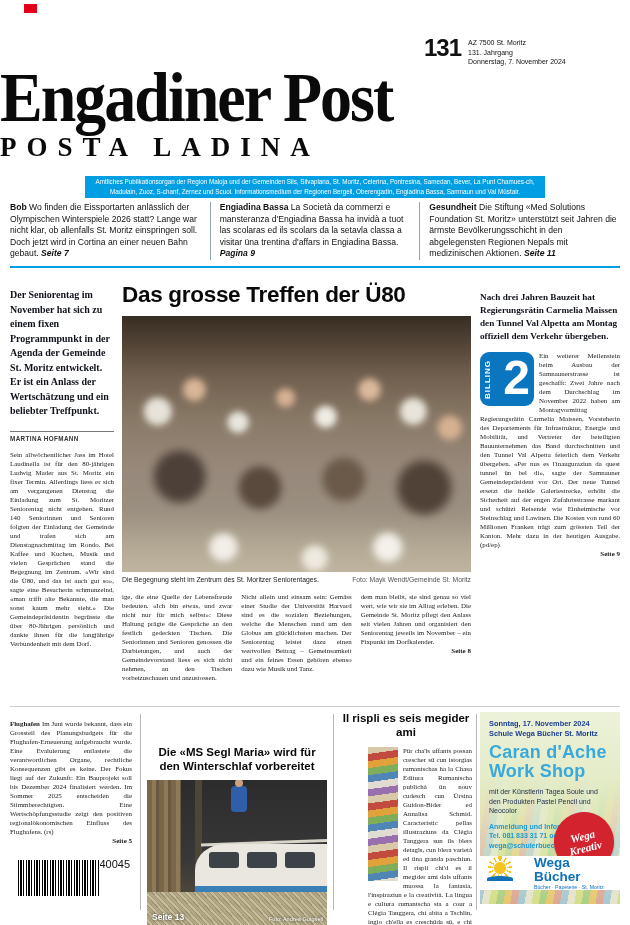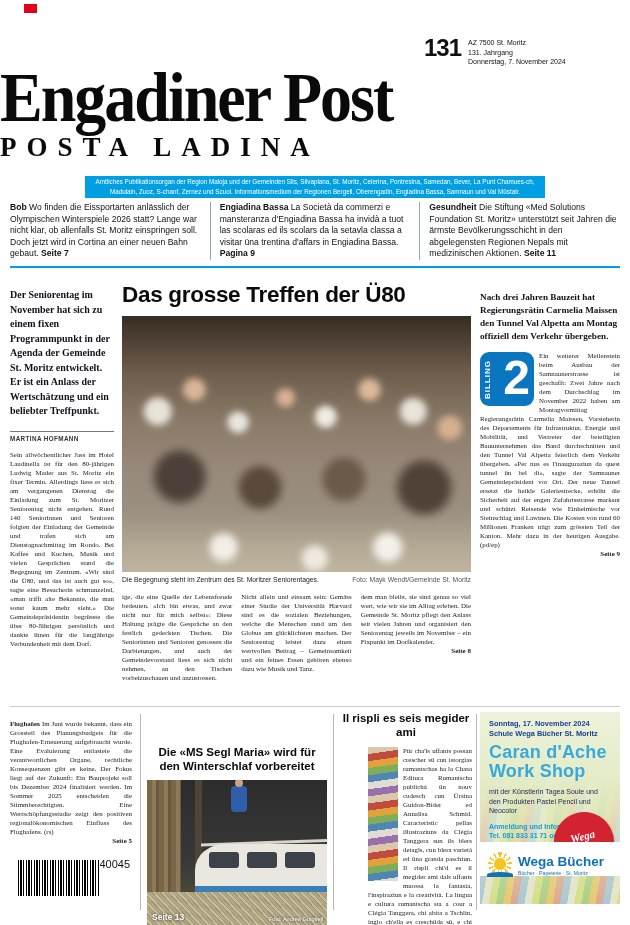--- a/index.html
+++ b/index.html
@@ -20,21 +20,21 @@
   .banner { position:absolute; left:85px; top:176px; width:460px; height:22px; background:#009fe3;
             color:#fff; font-family:"Liberation Sans",sans-serif; font-size:6.3px; line-height:10px;
             text-align:center; padding-top:1px; }
   
   .teasers { position:absolute; left:10px; top:202px; width:610px; display:flex; }
   .teaser { flex:1; padding:0 9px; font-family:"Liberation Sans",sans-serif; font-size:8.6px; line-height:11.5px; color:#111; text-align:left; }
   .teaser + .teaser { border-left:1px solid #8fa6b5; }
   .teaser:first-child { padding-left:0; }
   .teaser:last-child  { padding-right:0; }
   .kicker { font-weight:bold; }
-  .pageref { font-weight:bold; }
+  .pageref { font-weight:bold;font-style:italic; }
   .blue-rule { position:absolute; left:10px; top:266px; width:610px; height:2px; background:#009fe3; }
   
   .lead-col { position:absolute; left:10px; top:288px; width:104px; }
   .lead-intro { font-weight:bold; font-size:10px; line-height:14.5px; color:#10131c; }
   .byline { margin-top:12px; border-top:1px solid #777; padding-top:3px;
             font-family:"Liberation Sans",sans-serif; font-weight:bold; font-size:6.3px; letter-spacing:.4px; color:#333; }
   .body-text { font-size:6.9px; line-height:9px; text-align:justify; color:#1a1a1a; }
   .lead-col .body-text { margin-top:8px; }
   .center-col { position:absolute; left:122px; top:282px; width:349px; }
   .main-headline { font-family:"Liberation Sans",sans-serif; font-weight:bold; font-size:22.5px; letter-spacing:-.3px; color:#0a0a0a; }
@@ -113,22 +113,22 @@
       linear-gradient(180deg,#edf2da 0%, #e4ecc8 34%, rgba(228,236,200,.78) 58%, rgba(228,236,200,.30) 100%),
       repeating-linear-gradient(100deg,#cdd96e 0 7px,#93c267 7px 14px,#e8b84b 14px 21px,#d98a80 21px 28px,#8fb8d8 28px 35px,#e6e0cf 35px 42px);
   }
   .ad-date, .ad-venue { font-family:"Liberation Sans",sans-serif; font-weight:bold; font-size:7.4px; line-height:9.5px; color:#1b3f94; }
   .ad-title { margin-top:5px; font-family:"Liberation Sans",sans-serif; font-weight:bold; font-size:18px; line-height:19px; color:#39a9dc; letter-spacing:.2px; }
   .ad-desc { margin-top:6px; font-family:"Liberation Sans",sans-serif; font-size:7px; line-height:9.5px; color:#233050; width:112px; }
   .ad-contact { margin-top:6px; font-family:"Liberation Sans",sans-serif; font-weight:bold; font-size:7px; line-height:9.5px; color:#1a9ad6; }
   .ad-badge { position:absolute; right:6px; top:100px; width:60px; height:60px; border-radius:50%; background:#d2232f;
     transform:rotate(-14deg); display:flex; align-items:center; justify-content:center; text-align:center;
     color:#fff; font-family:"Liberation Serif",serif; font-style:italic; font-weight:bold; font-size:11px; line-height:12px; box-shadow:0 1px 2px rgba(0,0,0,.25); }
-  .ad-footer { position:absolute; left:0; bottom:28px; width:140px; height:34px; background:#ffffff;
-    display:flex; align-items:flex-end; gap:5px; padding:0 7px; }
+  .ad-footer { position:absolute; left:0; bottom:14px; width:140px; height:34px; background:#ffffff;
+    display:flex; align-items:flex-start; gap:21px; padding:0 7px; }
   .sun-icon { position:relative; width:26px; height:24px; flex:0 0 auto; }
   .sun-icon .rays { position:absolute; left:1px; top:0; width:24px; height:24px; border-radius:50%;
     background:repeating-conic-gradient(#f6c320 0 9deg, transparent 9deg 27deg); }
   .sun-icon .core { position:absolute; left:6px; top:5px; width:14px; height:14px; border-radius:50%; background:#f6c320; border:1.5px solid #fff; }
   .sun-icon .wave { position:absolute; left:0; bottom:-1px; width:26px; height:5px; background:#1071b8; border-radius:50% 50% 0 0; }
   .ad-brand-wrap { line-height:1; }
   .ad-brand { font-family:"Liberation Sans",sans-serif; font-weight:bold; font-size:13.5px; color:#1071b8; }
   .ad-tagline { font-family:"Liberation Sans",sans-serif; font-size:5.2px; color:#1071b8; margin-top:2px; }
 </style>
 </head>

